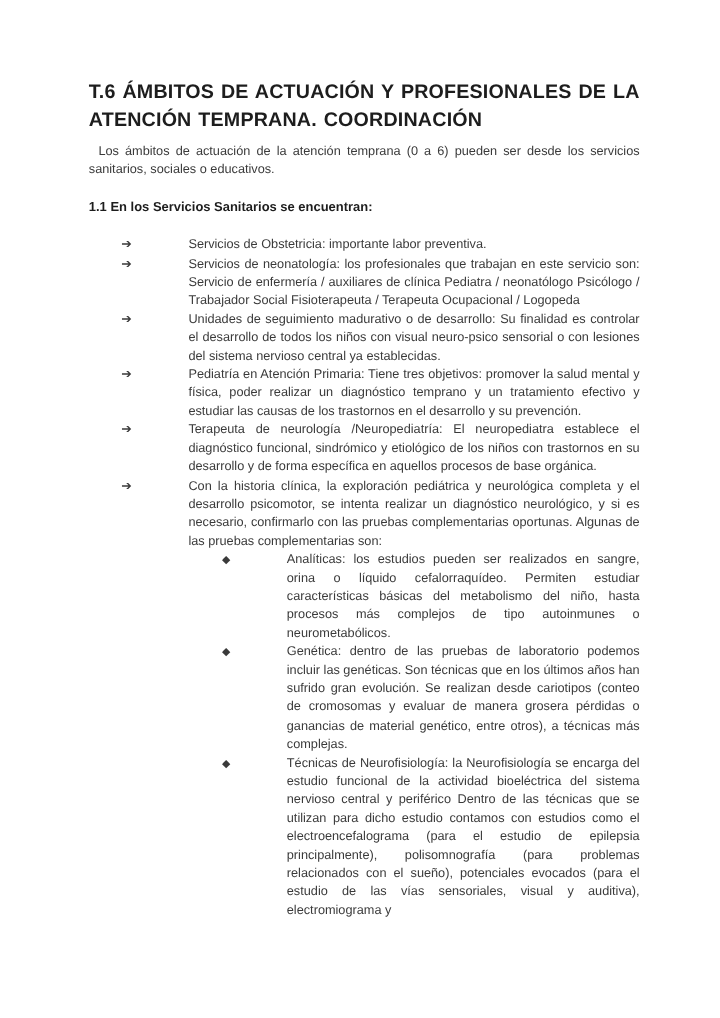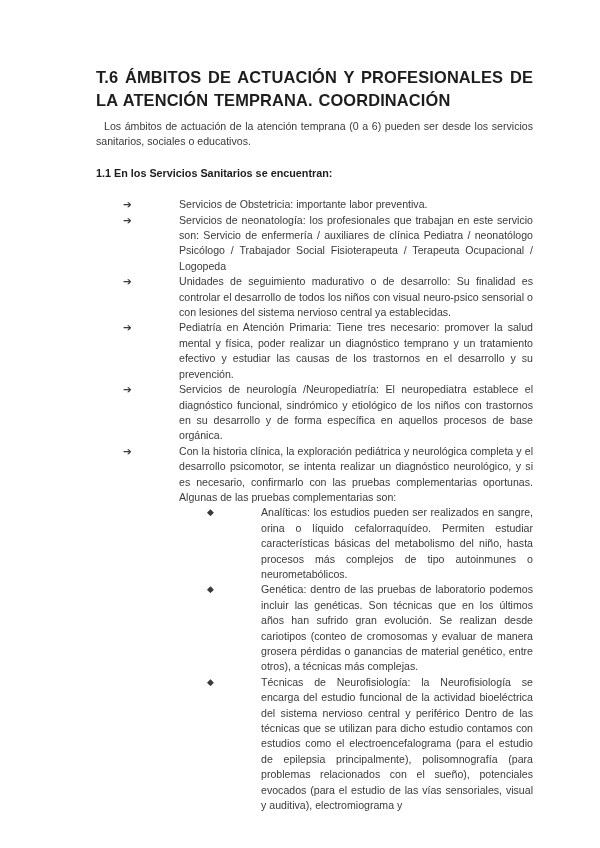--- a/index.html
+++ b/index.html
@@ -15,21 +15,21 @@
     font-family: "Liberation Sans", "DejaVu Sans", sans-serif;
     color: #3a3a3a;
     -webkit-font-smoothing: antialiased;
   }
 
   .page {
     position: relative;
     width: 600px;
     height: 848px;
     box-sizing: border-box;
-    padding: 66px 67px 0 96px;
+    padding: 66px 67px 0 74px;
   }
 
   .doc-title {
     margin: 0 0 0 0;
     font-size: 16.4px;
     line-height: 22.5px;
     font-weight: 700;
     color: #1d1d1d;
     letter-spacing: 0.15px;
     text-align: justify;
@@ -140,26 +140,26 @@
       <span class="item-text">Servicios de neonatología: los profesionales que trabajan en este servicio son: Servicio de enfermería / auxiliares de clínica Pediatra / neonatólogo Psicólogo / Trabajador Social Fisioterapeuta / Terapeuta Ocupacional / Logopeda</span>
     </li>
 
     <li class="arrow-item">
       <span class="bullet-glyph">➔</span>
       <span class="item-text">Unidades de seguimiento madurativo o de desarrollo: Su finalidad es controlar el desarrollo de todos los niños con visual neuro-psico sensorial o con lesiones del sistema nervioso central ya establecidas.</span>
     </li>
 
     <li class="arrow-item">
       <span class="bullet-glyph">➔</span>
-      <span class="item-text">Pediatría en Atención Primaria: Tiene tres necesario: promover la salud mental y física, poder realizar un diagnóstico temprano y un tratamiento efectivo y estudiar las causas de los trastornos en el desarrollo y su prevención.</span>
+      <span class="item-text">Pediatría en Atención Primaria: Tiene tres objetivos: promover la salud mental y física, poder realizar un diagnóstico temprano y un tratamiento efectivo y estudiar las causas de los trastornos en el desarrollo y su prevención.</span>
     </li>
 
     <li class="arrow-item">
       <span class="bullet-glyph">➔</span>
-      <span class="item-text">Servicios de neurología /Neuropediatría: El neuropediatra establece el diagnóstico funcional, sindrómico y etiológico de los niños con trastornos en su desarrollo y de forma específica en aquellos procesos de base orgánica.</span>
+      <span class="item-text">Terapeuta de neurología /Neuropediatría: El neuropediatra establece el diagnóstico funcional, sindrómico y etiológico de los niños con trastornos en su desarrollo y de forma específica en aquellos procesos de base orgánica.</span>
     </li>
 
     <li class="arrow-item">
       <span class="bullet-glyph">➔</span>
       <span class="item-text">Con la historia clínica, la exploración pediátrica y neurológica completa y el desarrollo psicomotor, se intenta realizar un diagnóstico neurológico, y si es necesario, confirmarlo con las pruebas complementarias oportunas. Algunas de las pruebas complementarias son:</span>
 
       <ul class="level-2">
 
         <li class="diamond-item">
           <span class="bullet-glyph">◆</span>

